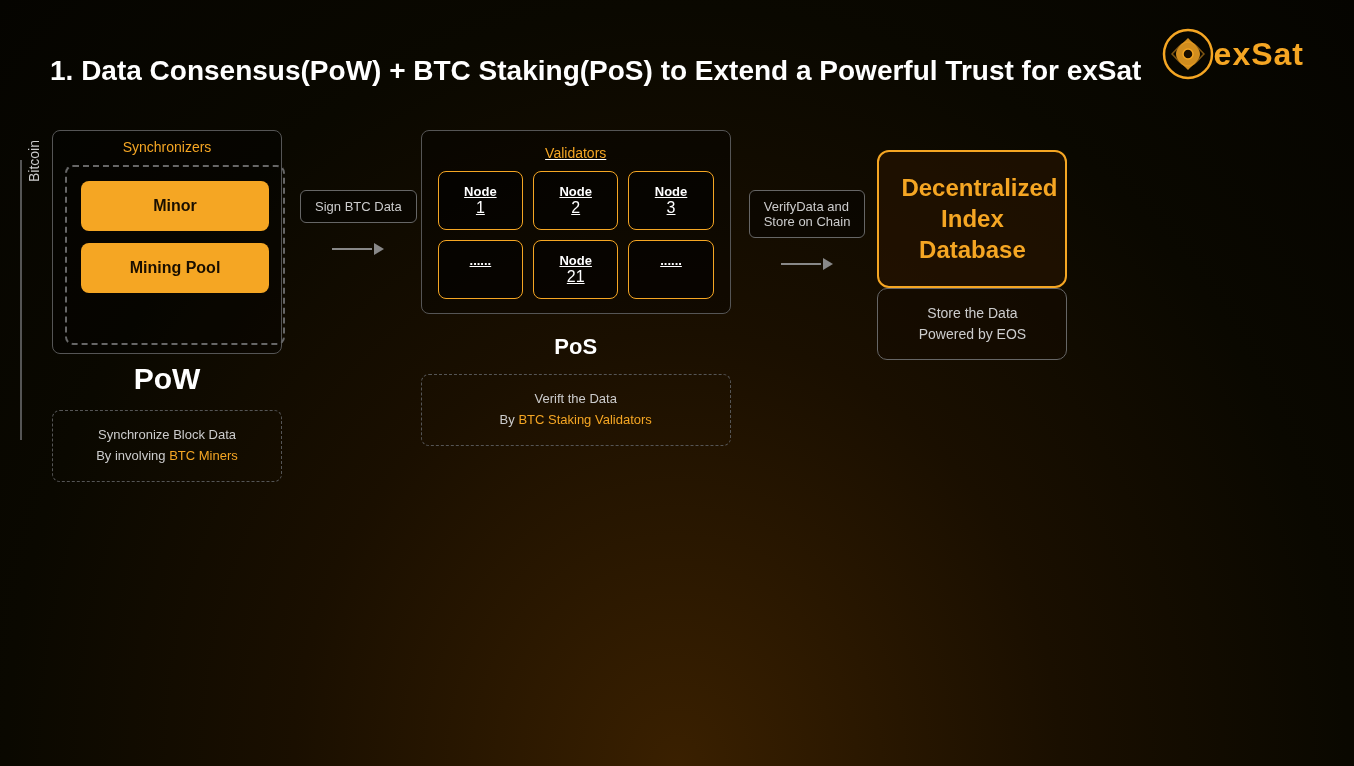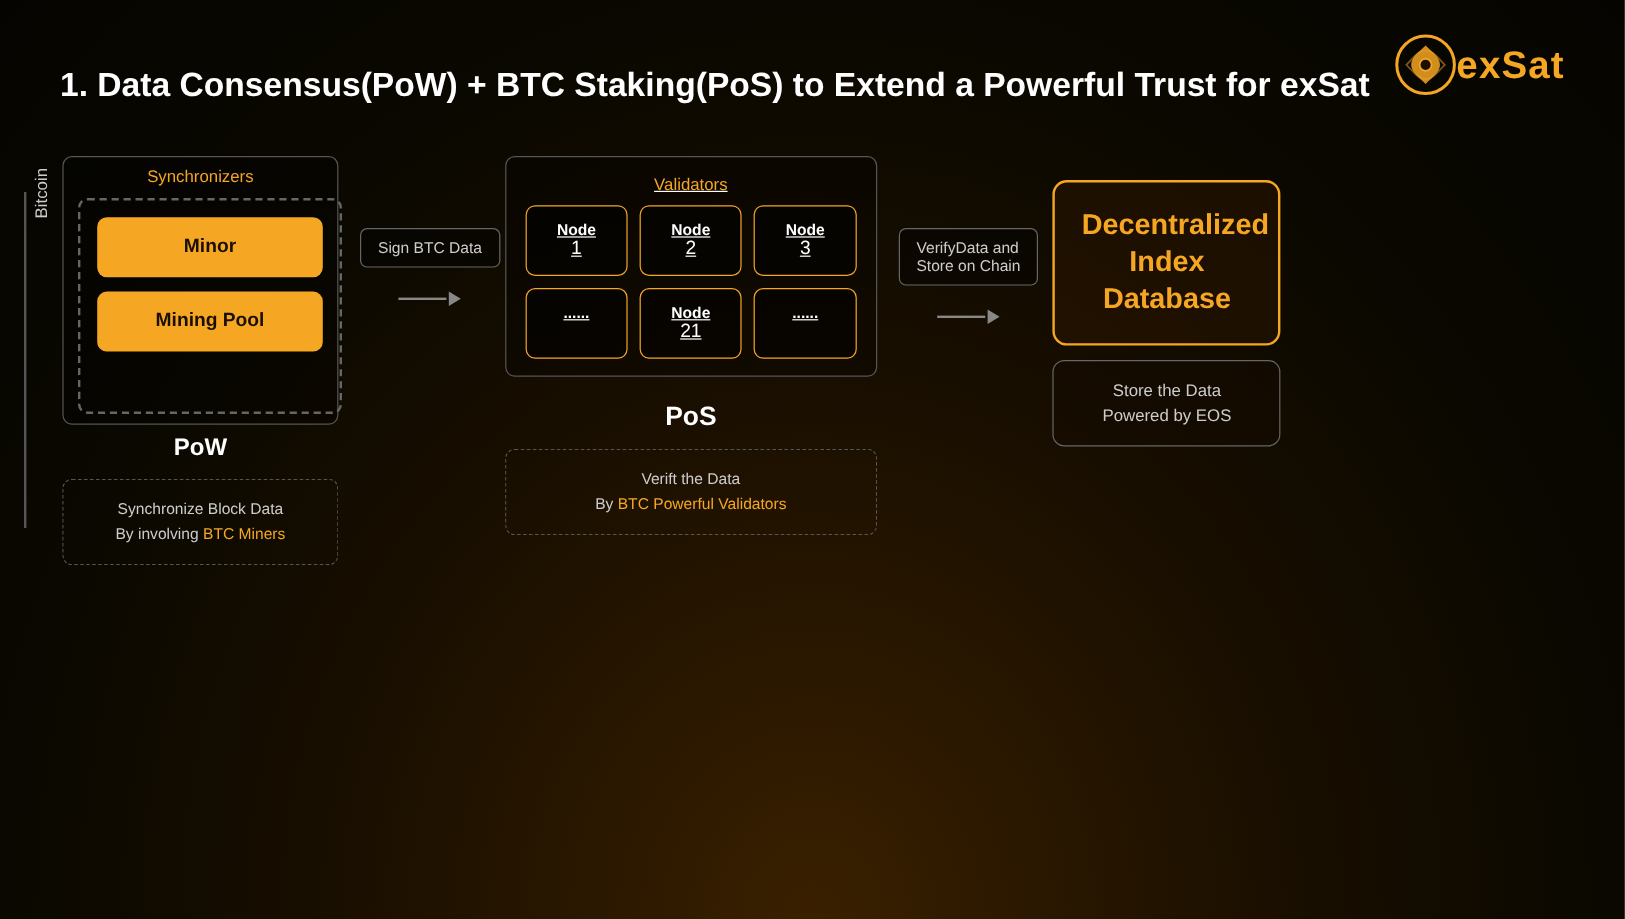--- a/index.html
+++ b/index.html
@@ -76,21 +76,21 @@
       border-radius: 8px;
       padding: 16px;
       text-align: center;
       font-size: 16px;
       font-weight: bold;
       color: #1a0f00;
       width: 100%;
     }
 
     .pow-label {
-      font-size: 20px;
+      font-size: 30px;
       font-weight: bold;
       color: #fff;
       text-align: center;
       margin-top: 8px;
     }
 
     .sync-desc-box {
       border: 1px dashed #555;
       border-radius: 8px;
       padding: 14px 16px;
@@ -196,21 +196,20 @@
       font-size: 13px;
       line-height: 1.6;
       color: #ccc;
     }
 
     
     .db-section {
       flex-shrink: 0;
       display: flex;
       flex-direction: column;
-      gap: 12px;
       margin-left: 8px;
     }
 
     .db-main-box {
       border: 2px solid #f5a623;
       border-radius: 12px;
       padding: 20px 22px;
       background: rgba(40, 20, 0, 0.6);
       width: 190px;
       text-align: center;
@@ -341,21 +340,21 @@
         </div>
         <div class="node-box">
           <div class="node-name">......</div>
         </div>
       </div>
     </div>
     <div class="pos-label">PoS</div>
 
     <div class="validators-desc-box section-bottom">
       <span>Verift the Data</span><br>
-      <span>By </span><span class="highlight" style="color: rgb(245, 166, 35);">BTC Powerful Validators</span>
+      <span>By </span><span class="highlight" style="color: rgb(245, 166, 35);">BTC Staking Validators</span>
     </div>
   </div>
 
   <div class="arrow-section" style="margin-top:60px;margin-right:4px;">
     <div class="arrow-box">
       <span>VerifyData and</span><br>
       <span>Store on Chain</span>
     </div>
     <div class="arrow-line" style="margin-top:4px;">
       <div class="arrow-shaft"></div>

